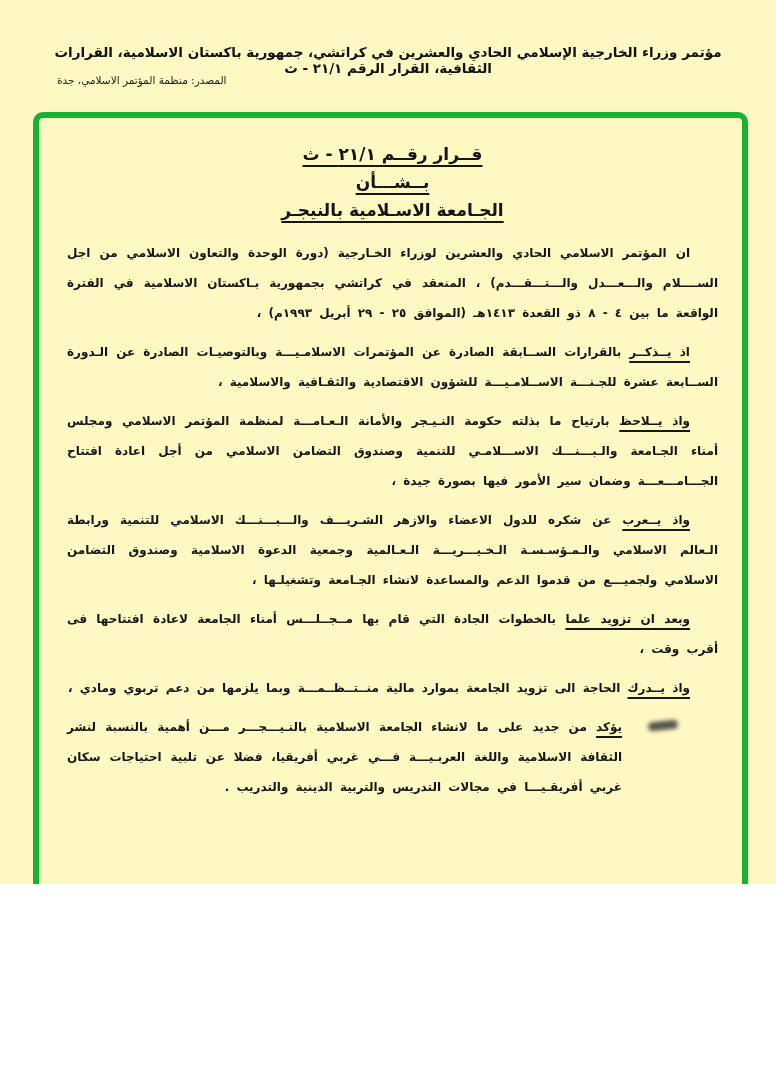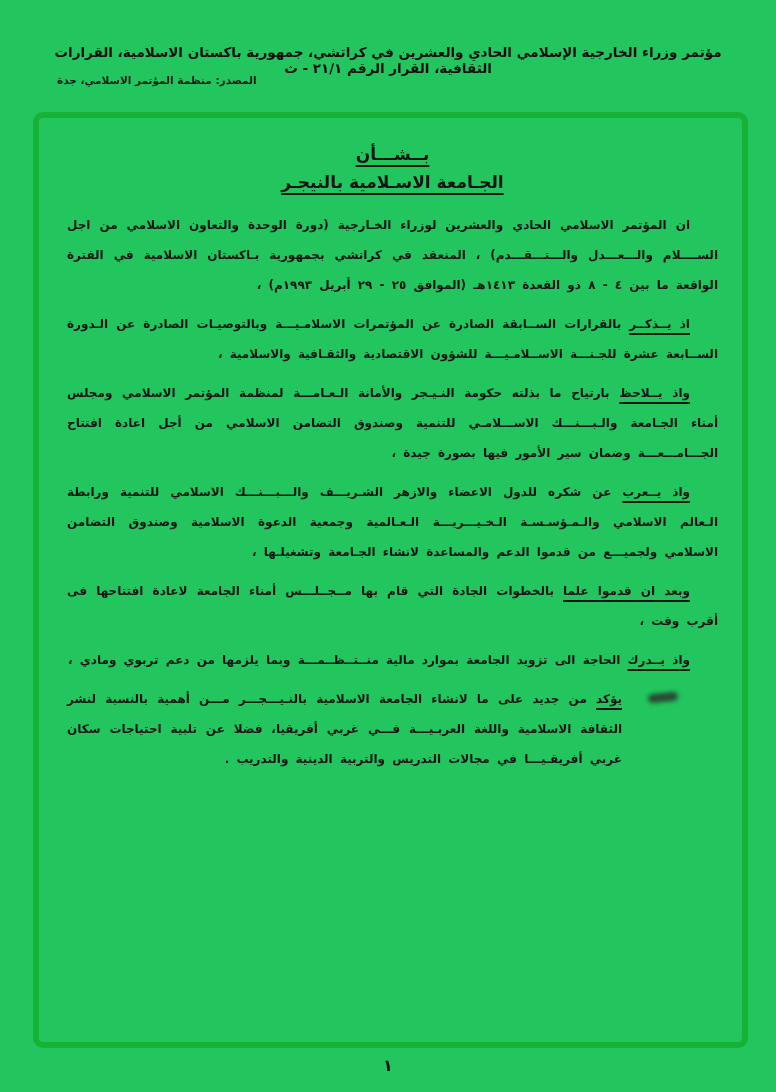--- a/index.html
+++ b/index.html
@@ -1,20 +1,20 @@
 <!DOCTYPE html>
 <html lang="ar"><head>
 <meta charset="utf-8">
 <style>
   html, body { margin: 0; padding: 0; background: #ffffff; }
   .page {
     position: relative;
     width: 776px;
-    height: 1092px;
-    background: #22c55e;
+    height: 884px;
+    background: #fef9c3;
     font-family: "DejaVu Sans", sans-serif;
     overflow: hidden;
   }
   
   .header { position: absolute; top: 44px; left: 0; right: 0; direction: rtl; }
   .header-line1 {
     font-size: 13.5px;
     font-weight: bold;
     color: #101010;
     text-align: center;
@@ -22,21 +22,21 @@
     letter-spacing: 0;
   }
   .header-line2 {
     direction: rtl;
     width: fit-content;
     margin: 6px 4px 0 0;
     position: absolute;
     left: 57px;
     top: 24px;
     font-size: 10.5px;
-    font-weight: bold;
+    font-weight: normal;
     color: #1a1a1a;
   }
   
   .frame {
     position: absolute;
     left: 33px;
     top: 112px;
     width: 715px;
     height: 936px;
     box-sizing: border-box;
@@ -108,34 +108,35 @@
 <div class="page">
 
   <div class="header">
     <div class="header-line1">مؤتمر وزراء الخارجية الإسلامي الحادي والعشرين في كراتشي، جمهورية باكستان الاسلامية، القرارات الثقافية، القرار الرقم ٢١/١ - ث</div>
     <div class="header-line2">المصدر: منظمة المؤتمر الاسلامي، جدة</div>
   </div>
 
   <div class="frame" style="border-color: rgb(23, 178, 53);">
 
     <div class="title-block">
+      <div class="title-line">قــرار رقــم ٢١/١ - ث</div>
       <div class="title-line">بــشـــأن</div>
       <div class="title-line">الجـامعة الاسـلامية بالنيجـر</div>
     </div>
 
     <p class="para"><span>ان المؤتمر الاسلامي الحادي والعشرين لوزراء الخـارجية (دورة الوحدة والتعاون الاسلامي من اجل الســــلام والـــعـــدل والـــتـــقـــدم) ، المنعقد في كراتشي بجمهورية بـاكستان الاسلامية في الفترة الواقعة ما بين ٤ - ٨ ذو القعدة ١٤١٣هـ (الموافق ٢٥ - ٢٩ أبريل ١٩٩٣م) ،</span></p>
 
     <p class="para"><span class="lead">اذ يــذكــر</span><span> بالقرارات الســابقة الصادرة عن المؤتمرات الاسلامـيـــة وبالتوصيـات الصادرة عن الـدورة الســابعة عشرة للجـنـــة الاســلامـيـــة للشؤون الاقتصادية والثقـافية والاسلامية ،</span></p>
 
     <p class="para"><span class="lead">واذ يــلاحظ</span><span> بارتياح ما بذلته حكومة النـيـجر والأمانة الـعـامـــة لمنظمة المؤتمر الاسلامي ومجلس أمناء الجـامعة والـبـــنـــك الاســـلامـي للتنمية وصندوق التضامن الاسلامي من أجل اعادة افتتاح الجـــامـــعـــة وضمان سير الأمور فيها بصورة جيدة ،</span></p>
 
     <p class="para"><span class="lead">واذ يــعرب</span><span> عن شكره للدول الاعضاء والازهر الشـريـــف والـــبـــنـــك الاسلامي للتنمية ورابطة الـعالم الاسلامي والـمـؤسـسـة الـخـيـــريـــة الـعـالمية وجمعية الدعوة الاسلامية وصندوق التضامن الاسلامي ولجميـــع من قدموا الدعم والمساعدة لانشاء الجـامعة وتشغيلـها ،</span></p>
 
 
-    <p class="para"><span class="lead">وبعد ان قدموا علما</span><span> بالخطوات الجادة التي قام بها مــجــلـــس أمناء الجامعة لاعادة افتتاحها فى أقرب وقت ،</span></p>
+    <p class="para"><span class="lead">وبعد ان تزويد علما</span><span> بالخطوات الجادة التي قام بها مــجــلـــس أمناء الجامعة لاعادة افتتاحها فى أقرب وقت ،</span></p>
 
     <p class="para"><span class="lead">واذ يــدرك</span><span> الحاجة الى تزويد الجامعة بموارد مالية منــتــظــمـــة وبما يلزمها من دعم تربوي ومادي ،</span></p>
 
     <p class="para numbered"><span class="smudge"></span><span class="lead">يؤكد</span><span> من جديد على ما لانشاء الجامعة الاسلامية بالنـيـــجـــر مـــن أهمية بالنسبة لنشر الثقافة الاسلامية واللغة العربـيـــة فـــي غربي أفريقيا، فضلا عن تلبية احتياجات سكان غربي أفريقـيـــا في مجالات التدريس والتربية الدينية والتدريب .</span></p>
 
   </div>
 
   <div class="footer">١</div>
 
 </div>

